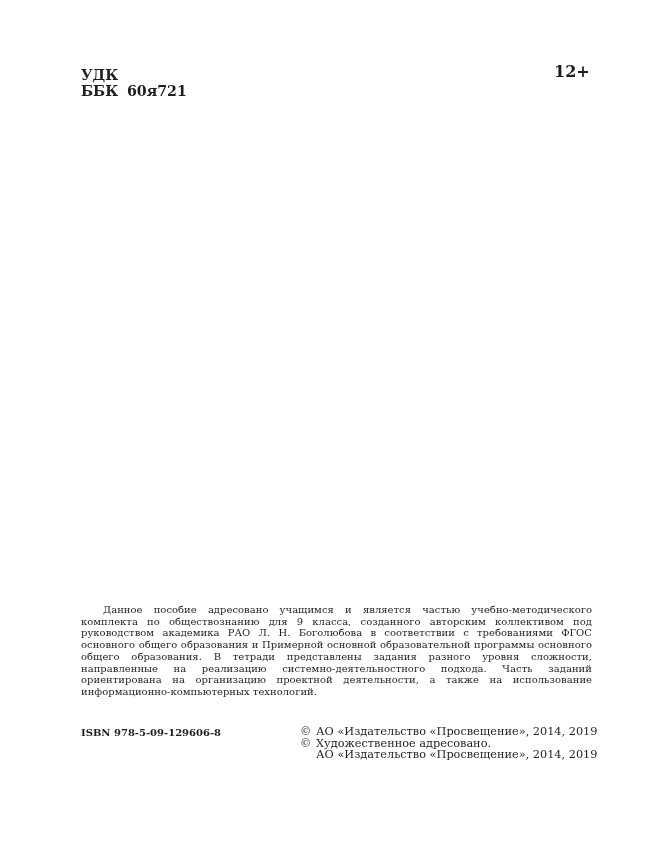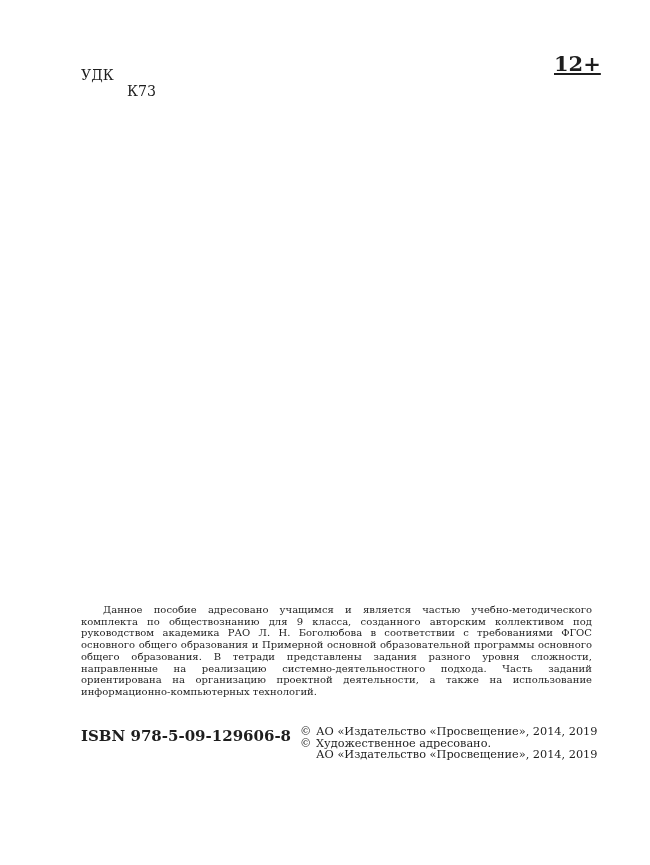--- a/index.html
+++ b/index.html
@@ -1,39 +1,39 @@
 <!DOCTYPE html>
 <html><head>
 <meta charset="utf-8">
 <style>
   html, body { margin: 0; padding: 0; background: #ffffff; }
   body { width: 650px; height: 865px; position: relative; overflow: hidden;
          font-family: "DejaVu Serif", "Liberation Serif", serif; color: #1e1e1e; }
   .cat { position: absolute; left: 81px; top: 67px; font-size: 14.2px; line-height: 16px; }
-  .cat .row { display: flex; white-space: nowrap; }
+  .cat .row { display: flex; white-space: nowrap; font-weight: bold; }
   .cat .lbl { width: 46px; }
-  .age { position: absolute; left: 554px; top: 53px; font-size: 21px; font-weight: bold; line-height: 22px; text-decoration: underline; }
+  .age { position: absolute; left: 554px; top: 61px; font-size: 16px; font-weight: bold; line-height: 22px; }
   .abstract { position: absolute; left: 81px; top: 604px; width: 511px; font-size: 10px; line-height: 11.7px;
               text-align: justify; text-align-last: left; letter-spacing: 0.02px; }
   .abstract p { margin: 0; text-indent: 22px; }
-  .isbn { position: absolute; left: 81px; top: 727px; font-size: 15px; font-weight: bold; white-space: nowrap; }
+  .isbn { position: absolute; left: 81px; top: 727px; font-size: 10px; font-weight: bold; white-space: nowrap; }
   .copy { position: absolute; left: 300px; top: 726px; width: 292px; font-size: 11.3px; line-height: 11.7px; }
   .copy .line { white-space: nowrap; display: flex; }
   .copy .sym { width: 16px; flex: none; }
 </style>
 </head>
 <body>
 
 <div class="cat">
   <div class="row">
     <span class="lbl">УДК</span>
   </div>
   <div class="row">
-    <span class="lbl"></span>
-    <span>К73</span>
+    <span class="lbl">ББК</span>
+    <span>60я721</span>
   </div>
 </div>
 
 <div class="age">12+</div>
 
 <div class="abstract">
   <p>Данное пособие адресовано учащимся и является частью учебно-методического комплекта по обществознанию для 9 класса, созданного авторским коллективом под руководством академика РАО Л. Н. Боголюбова в соответствии с требованиями ФГОС основного общего образования и Примерной основной образовательной программы основного общего образования. В тетради представлены задания разного уровня сложности, направленные на реализацию системно-деятельностного подхода. Часть заданий ориентирована на организацию проектной деятельности, а также на использование информационно-компьютерных технологий.</p>
 </div>
 
 <div class="isbn">ISBN 978-5-09-129606-8</div>

